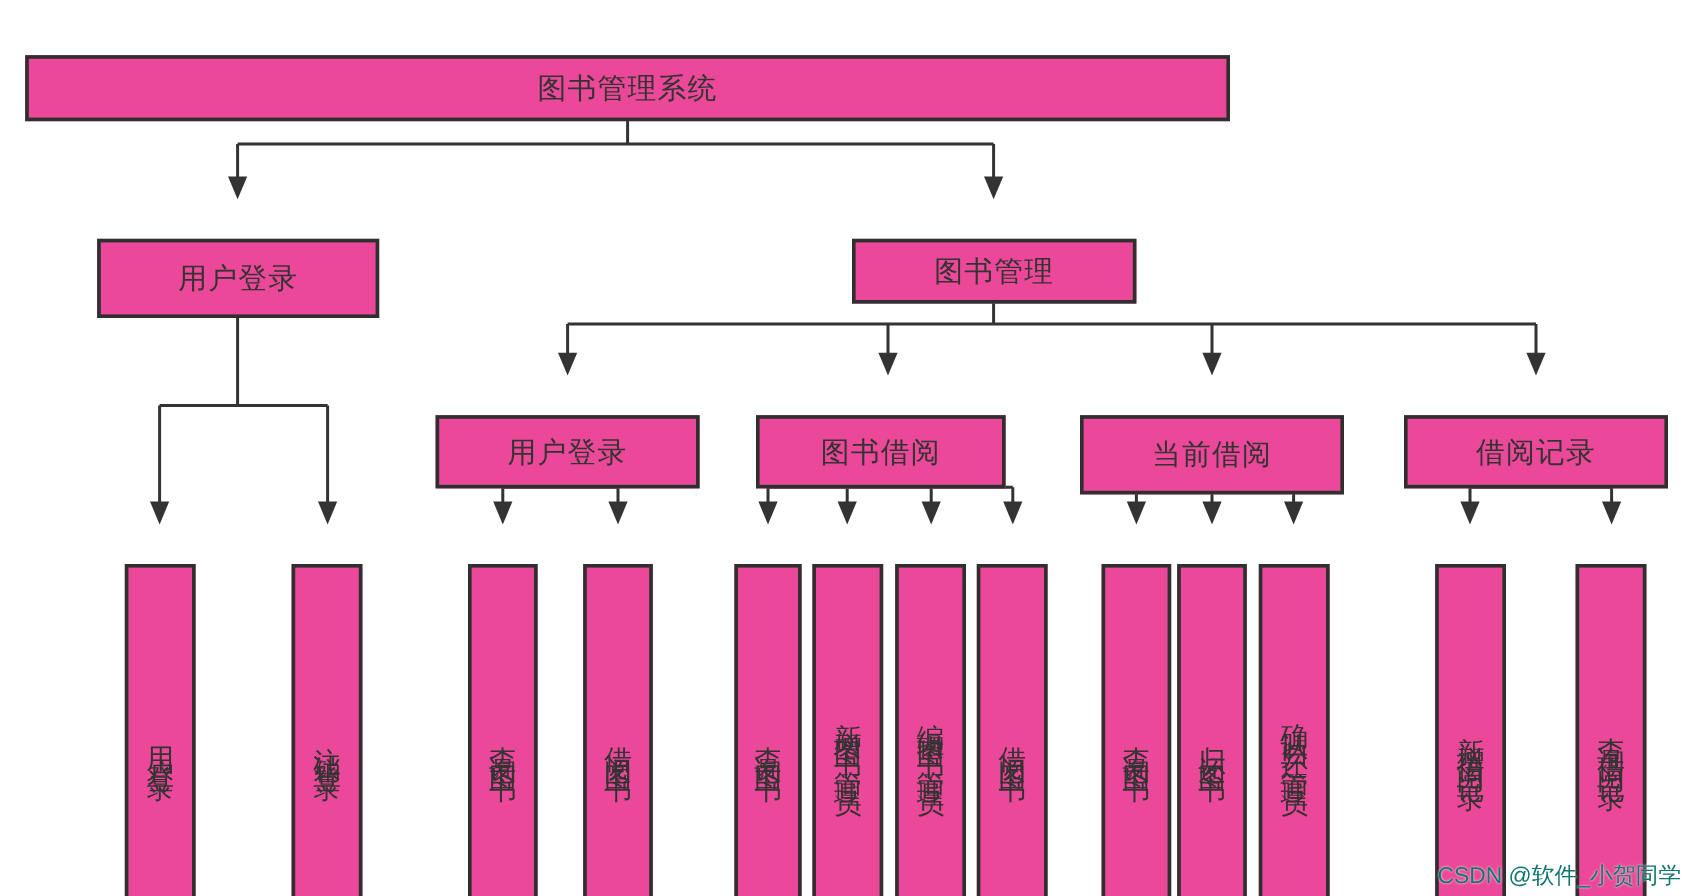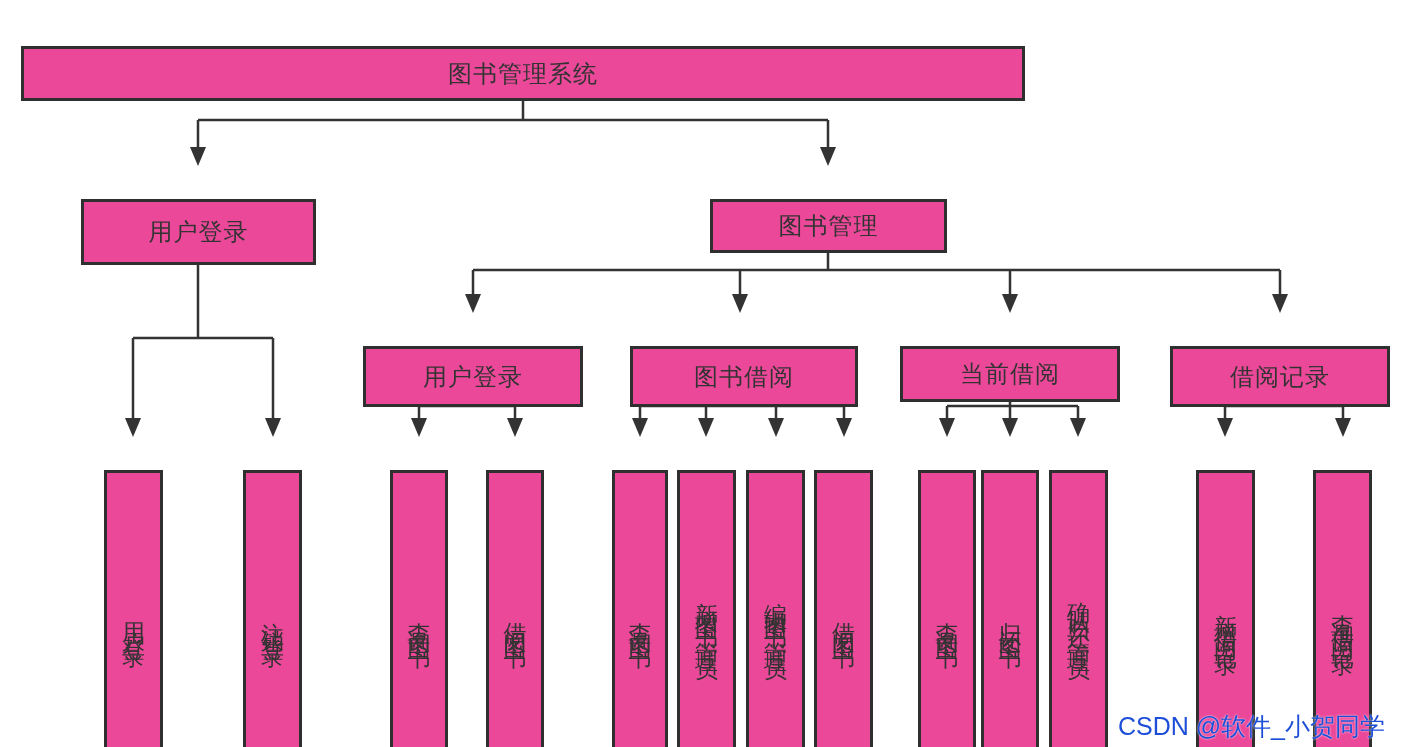--- a/index.html
+++ b/index.html
@@ -25,22 +25,22 @@
   }
   .box.v .lbl{
     writing-mode:vertical-rl;
     text-orientation:mixed;
     font-size:23px;
     letter-spacing:8px;
     line-height:1;
     white-space:nowrap;
   }
   .watermark{
-    position:absolute;right:20px;bottom:4px;
-    font-size:25px;color:#1d4ed8;
+    position:absolute;right:4px;bottom:4px;
+    font-size:19px;color:#0f766e;
     text-shadow:0 0 2px #ffffff;
     z-index:5;white-space:nowrap;
   }
 </style>
 </head>
 <body>
 
 <div class="canvas">
 
   <svg class="wires" viewBox="0 0 1405 747" aria-hidden="true">
@@ -100,24 +100,24 @@
   <div class="box h" style="left:81px;top:166px;width:235px;height:66px">
     <span class="lbl">用户登录</span>
   </div>
   <div class="box h" style="left:710px;top:166px;width:237px;height:54px">
     <span class="lbl">图书管理</span>
   </div>
 
   <div class="box h" style="left:363px;top:313px;width:220px;height:61px">
     <span class="lbl">用户登录</span>
   </div>
-  <div class="box h" style="left:630px;top:313px;width:228px;height:61px">
+  <div class="box h" style="left:630px;top:313px;width:208px;height:61px">
     <span class="lbl">图书借阅</span>
   </div>
-  <div class="box h" style="left:900px;top:313px;width:220px;height:56px">
+  <div class="box h" style="left:900px;top:313px;width:220px;height:66px">
     <span class="lbl">当前借阅</span>
   </div>
   <div class="box h" style="left:1170px;top:313px;width:220px;height:61px">
     <span class="lbl">借阅记录</span>
   </div>
 
   <div class="box v" style="left:104px;top:437px;width:59px;height:300px">
     <span class="lbl">用户登录</span>
   </div>
   <div class="box v" style="left:243px;top:437px;width:59px;height:300px">

